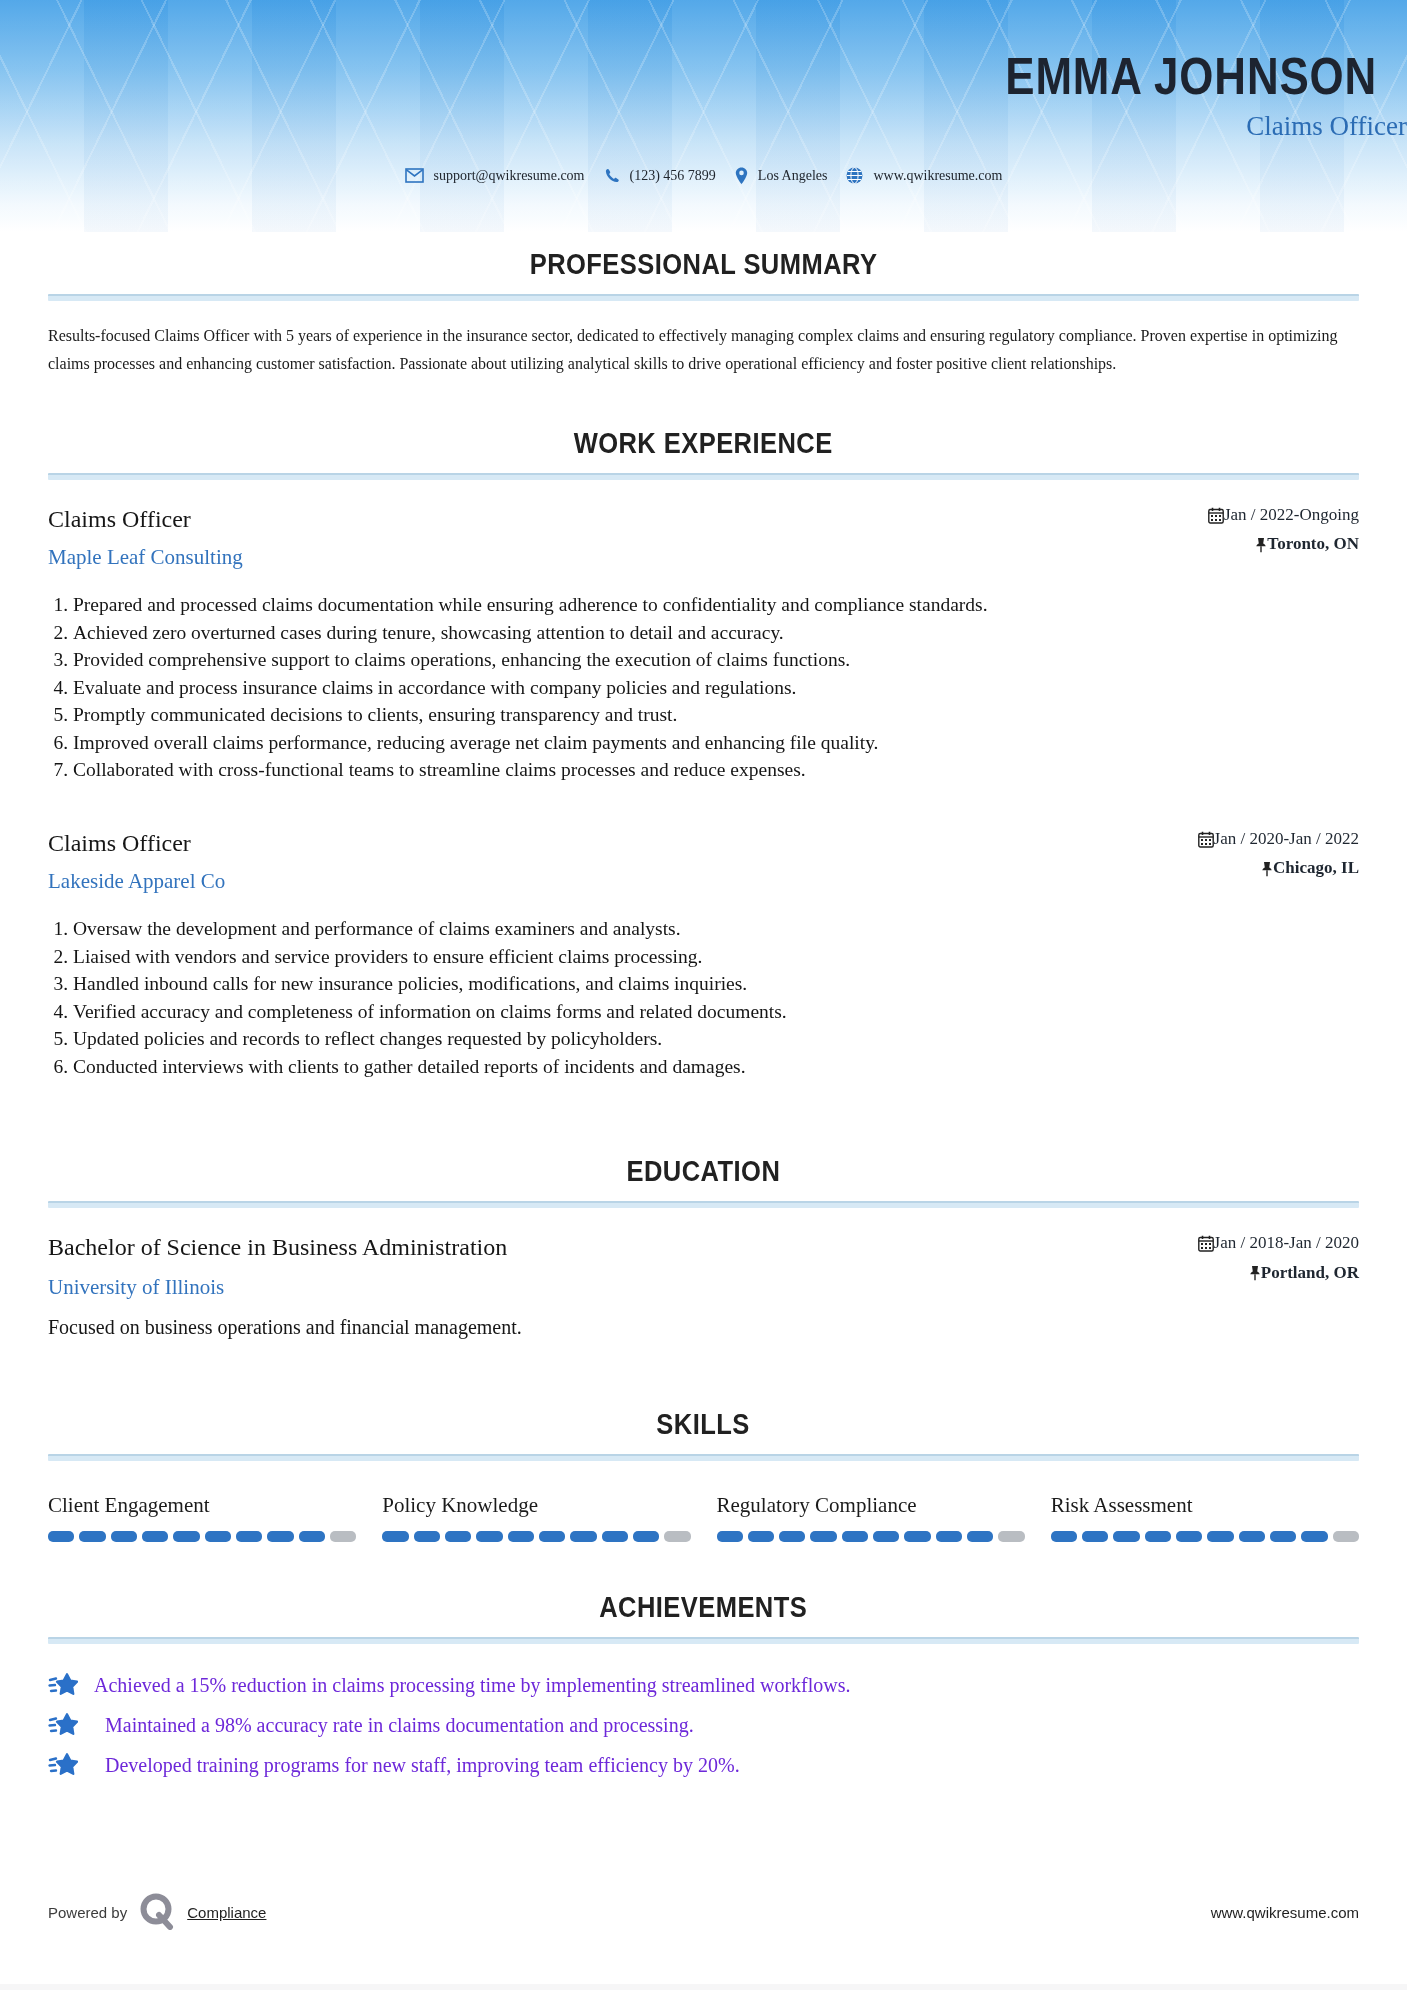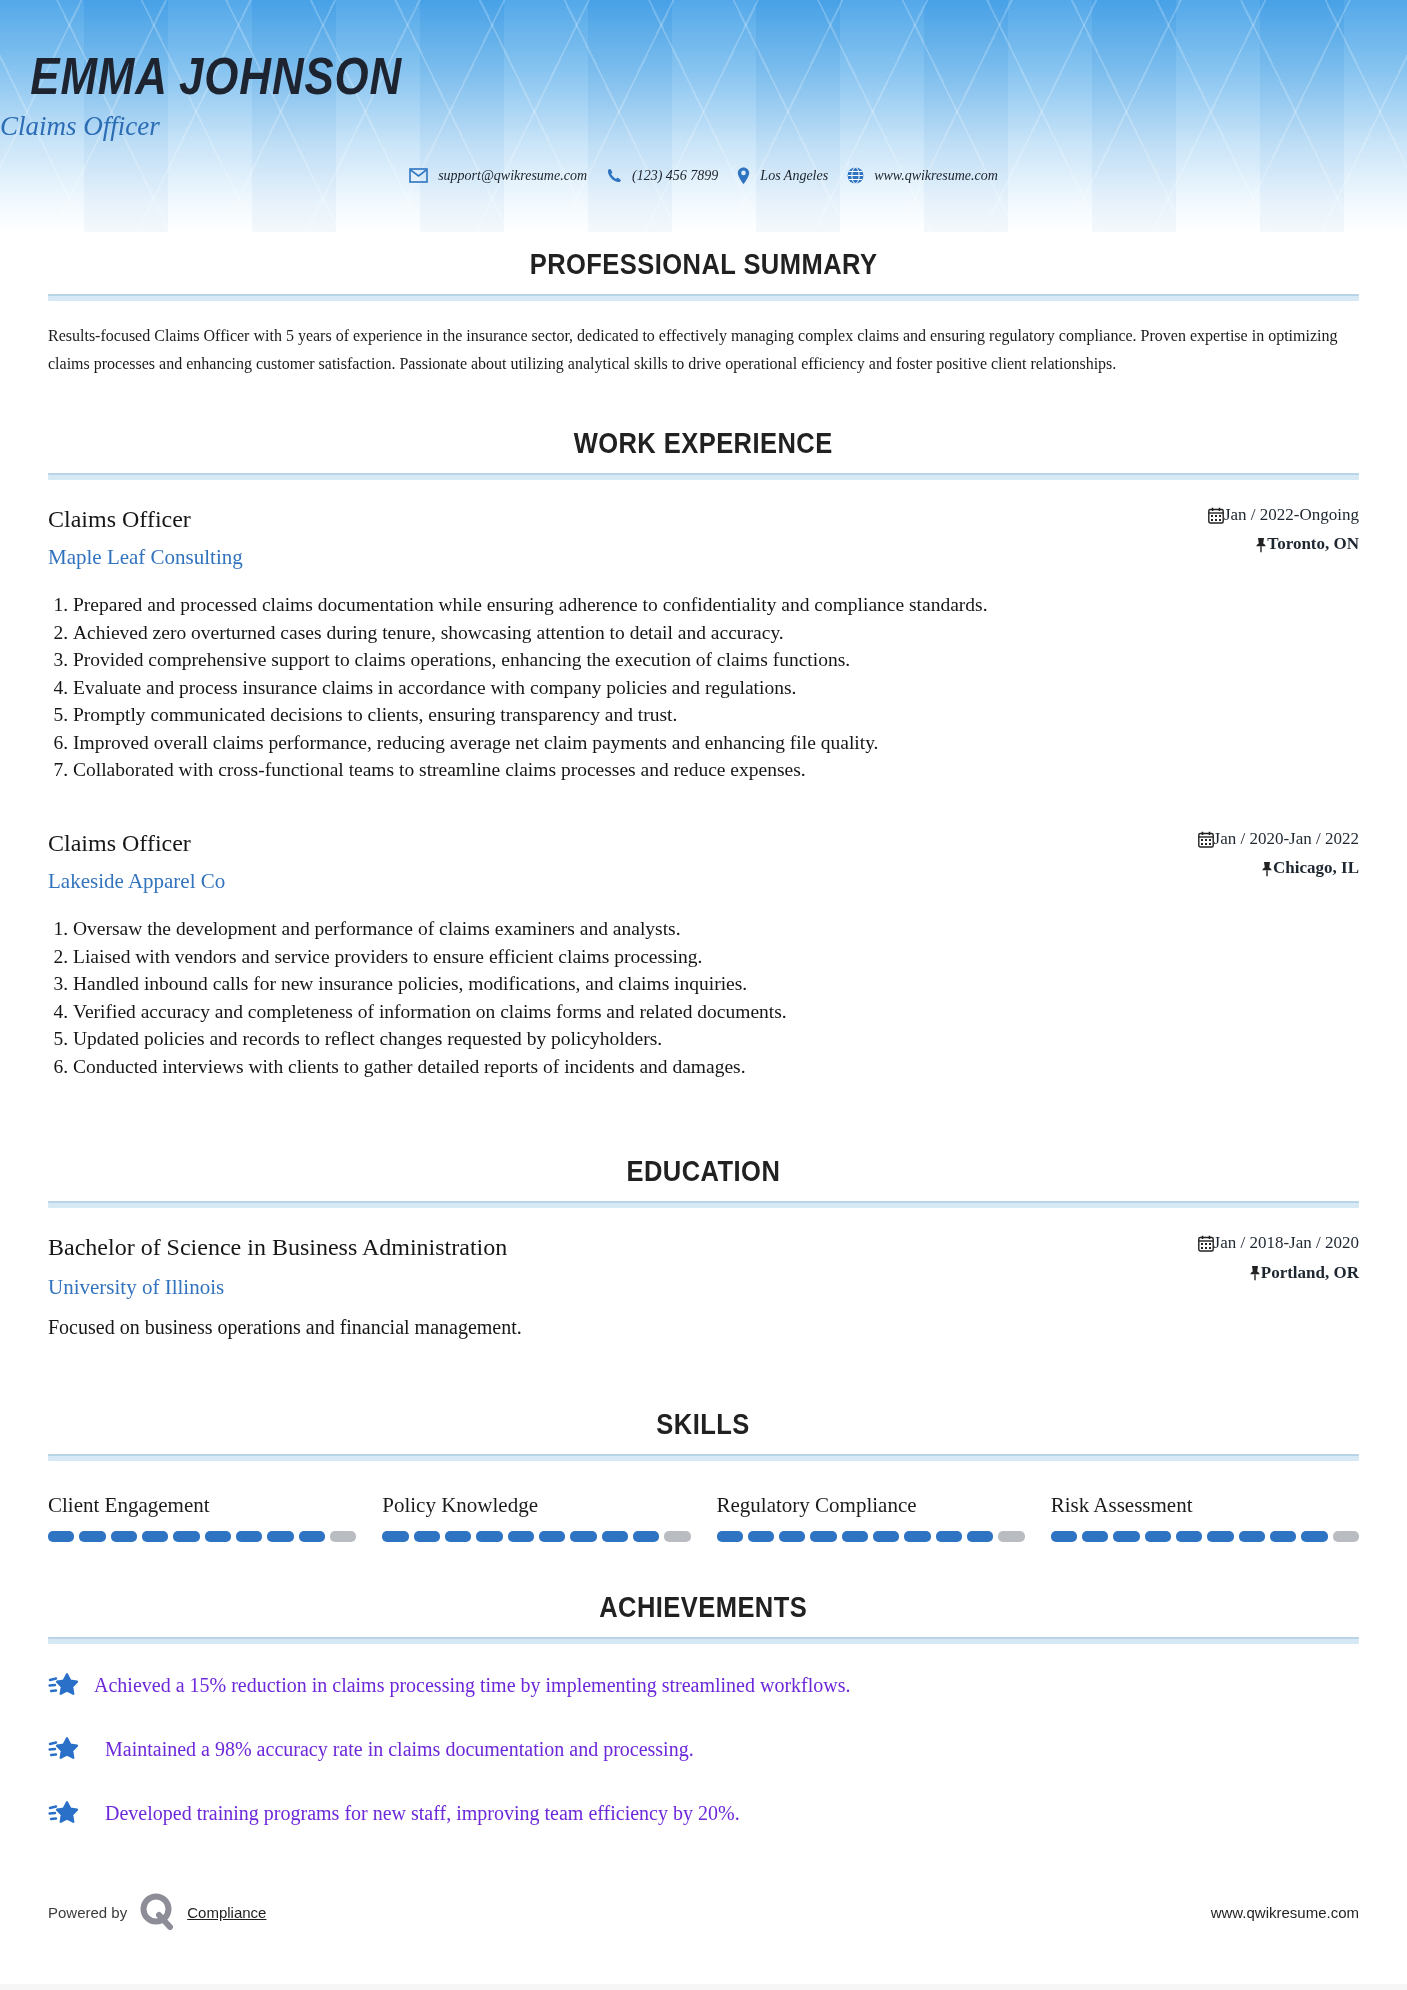--- a/index.html
+++ b/index.html
@@ -8,28 +8,27 @@
     width: 1407px; height: 1990px;
     position: relative;
     font-family: "Liberation Serif", serif;
     color: #1b1b1b;
     overflow: hidden;
   }
 
   
   .header {
     height: 232px;
-    text-align: left;
+    text-align: right;
     padding-top: 50px;
     background-image:
       repeating-linear-gradient(64deg, rgba(255,255,255,0.20) 0 2px, rgba(255,255,255,0) 2px 76px),
       repeating-linear-gradient(-64deg, rgba(255,255,255,0.20) 0 2px, rgba(255,255,255,0) 2px 76px),
       repeating-linear-gradient(90deg, rgba(255,255,255,0.06) 0 84px, rgba(40,120,200,0.05) 84px 168px),
       linear-gradient(180deg, #49a3e8 0%, #7fc0ef 30%, #c6e3f8 62%, #f2f9fe 88%, #ffffff 100%);
-    font-style: italic;
   }
   .name {
     display: inline-block;
     font-family: "Liberation Sans", sans-serif;
     font-weight: 700;
     font-size: 51px;
     letter-spacing: 1px;
     color: #1d2430;
     transform: scaleX(0.86);
     transform-origin: center;
@@ -135,21 +134,21 @@
     flex: 1; height: 11px;
     border-radius: 5px;
     background: #b9bdc2;
   }
   .seg.fill { background: #2e74c3; }
 
   
   .achievements-section { margin-top: 50px; }
   .ach-list { margin-top: 28px; }
   .ach-item { display: flex; align-items: center; gap: 16px; }
-  .ach-item + .ach-item { margin-top: 36px; gap: 27px; }
+  .ach-item + .ach-item { margin-top: 12px; gap: 27px; }
   .ach-item svg { display: block; flex: 0 0 auto; }
   .ach-text { font-size: 20px; color: #6d28d9; }
 
   
   .footer {
     position: absolute;
     left: 48px; right: 48px;
     top: 1892px;
     display: flex;
     justify-content: space-between;

